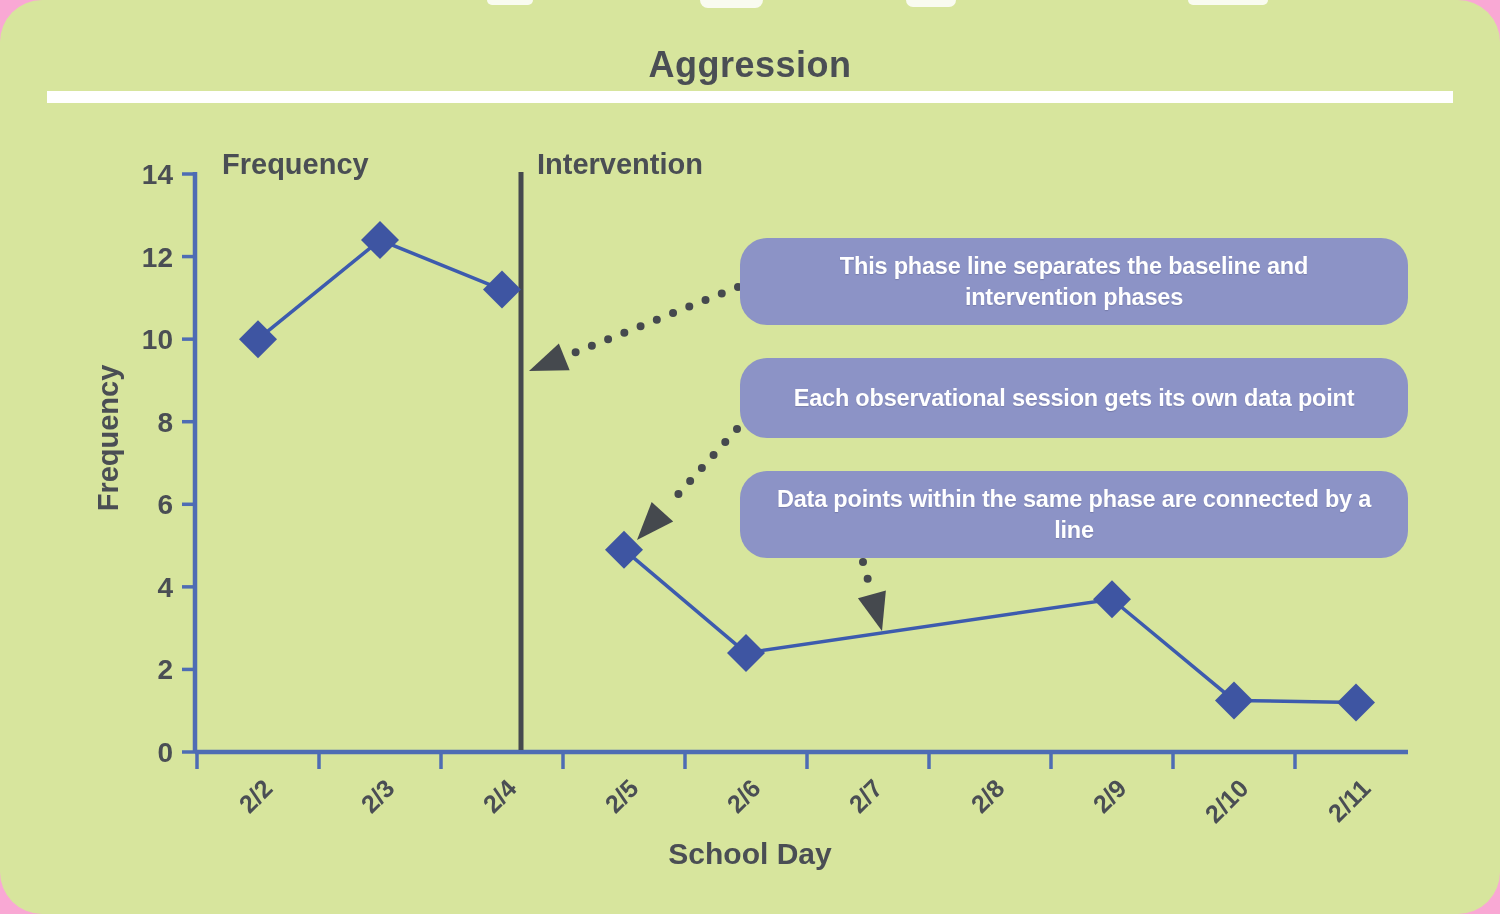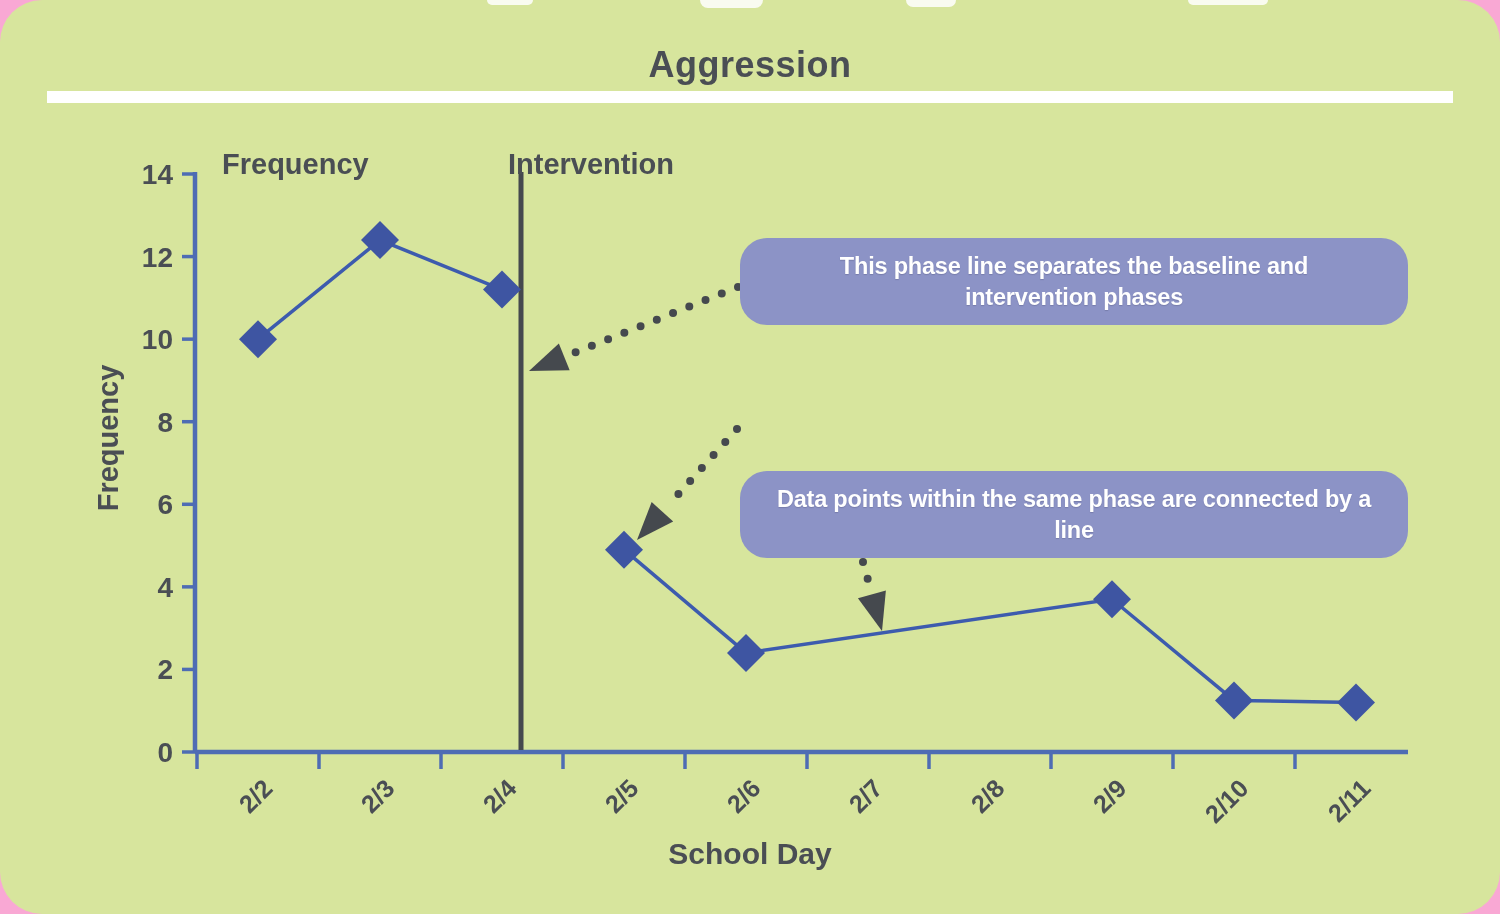--- a/index.html
+++ b/index.html
@@ -9,21 +9,21 @@
   }
   .panel{position:absolute;inset:0;background:#D7E59D;border-radius:42px;}
   .top-artifact{position:absolute;background:#ffffff;opacity:.85;}
   .chart-title{
     position:absolute;left:0;right:0;top:44px;text-align:center;
     font-size:36px;font-weight:800;color:#4A4E54;letter-spacing:.5px;
   }
   .title-rule{position:absolute;left:47px;top:91px;width:1406px;height:12px;background:#ffffff;}
   .phase-label{position:absolute;font-size:29px;font-weight:800;color:#4A4E54;}
   .phase-label.baseline{left:222px;top:148px;}
-  .phase-label.intervention{left:508px;top:148px;}
+  .phase-label.intervention{left:537px;top:148px;}
   .y-axis-title{
     position:absolute;left:108px;top:438px;transform:translate(-50%,-50%) rotate(-90deg);
     font-size:29px;font-weight:800;color:#4A4E54;white-space:nowrap;
   }
   .x-axis-title{
     position:absolute;left:750px;top:837px;transform:translateX(-50%);
     font-size:30px;font-weight:800;color:#4A4E54;white-space:nowrap;
   }
   .callout{
     position:absolute;left:740px;width:668px;background:#8C93C6;border-radius:27px;
@@ -108,14 +108,15 @@
       <path d="M 882 631 L 857.9320309959544 598.2130686397719 L 885.8913958592898 590.5141130976941 Z" fill="#45494E"></path>
     </svg>
 
   <div class="phase-label baseline">Frequency</div>
   <div class="phase-label intervention">Intervention</div>
 
   <div class="y-axis-title">Frequency</div>
   <div class="x-axis-title">School Day</div>
 
   <div class="callout c1">This phase line separates the baseline and intervention phases</div>
+  <div class="callout c2">Each observational session gets its own data point</div>
   <div class="callout c3">Data points within the same phase are connected by a line</div>
 </div>
 
 </body></html>

